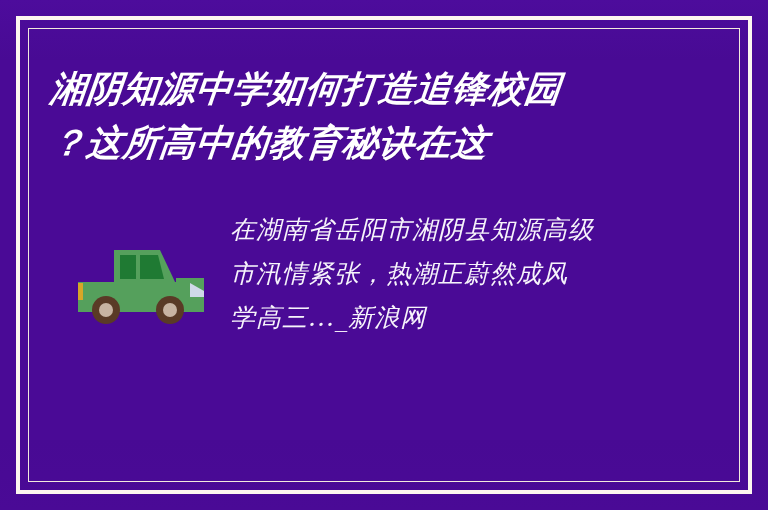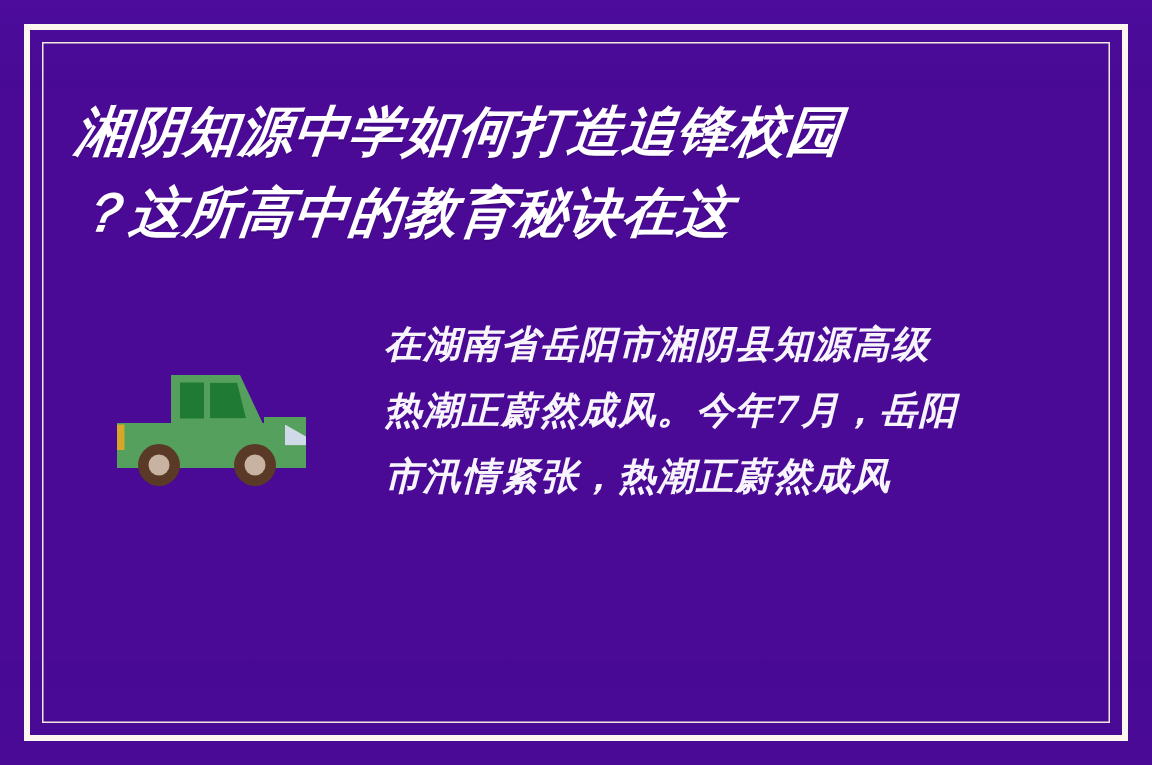--- a/index.html
+++ b/index.html
@@ -176,26 +176,25 @@
   #body-copy {
     position: absolute;
     left: 230px;
     top: 208px;
     width: 440px;
   }
   .body-line {
     color: #f7f4fb;
     font-size: 25px;
     line-height: 44px;
-    font-weight: 700;
+    font-weight: 400;
     font-style: italic;
     letter-spacing: 1px;
     white-space: nowrap;
     font-family: "DejaVu Serif", "Liberation Serif", serif;
-    margin-left: 26px;
   }
   .body-line .seg { display: inline; }
 
   
   .noglyph {
     display: inline-block;
     vertical-align: middle;
     width: 15px;
     height: 24px;
     margin: 0 2px;
@@ -241,17 +240,17 @@
     <div class="body-lower"></div>
     <div class="bed"></div>
     <div class="taillight"></div>
     <div class="headlight"></div>
     <div class="wheel front"></div>
     <div class="wheel rear"></div>
   </div>
 
   <div id="body-copy">
     <div class="body-line">在湖南省岳阳市湘阴县知源高级</div>
-    <div class="body-line">热潮正蔚然成风。今年7月，岳阳</div>
     <div class="body-line">市汛情紧张，热潮正蔚然成风</div>
+    <div class="body-line">学高三..._新浪网</div>
   </div>
 
 </div>
 
 </body></html>

